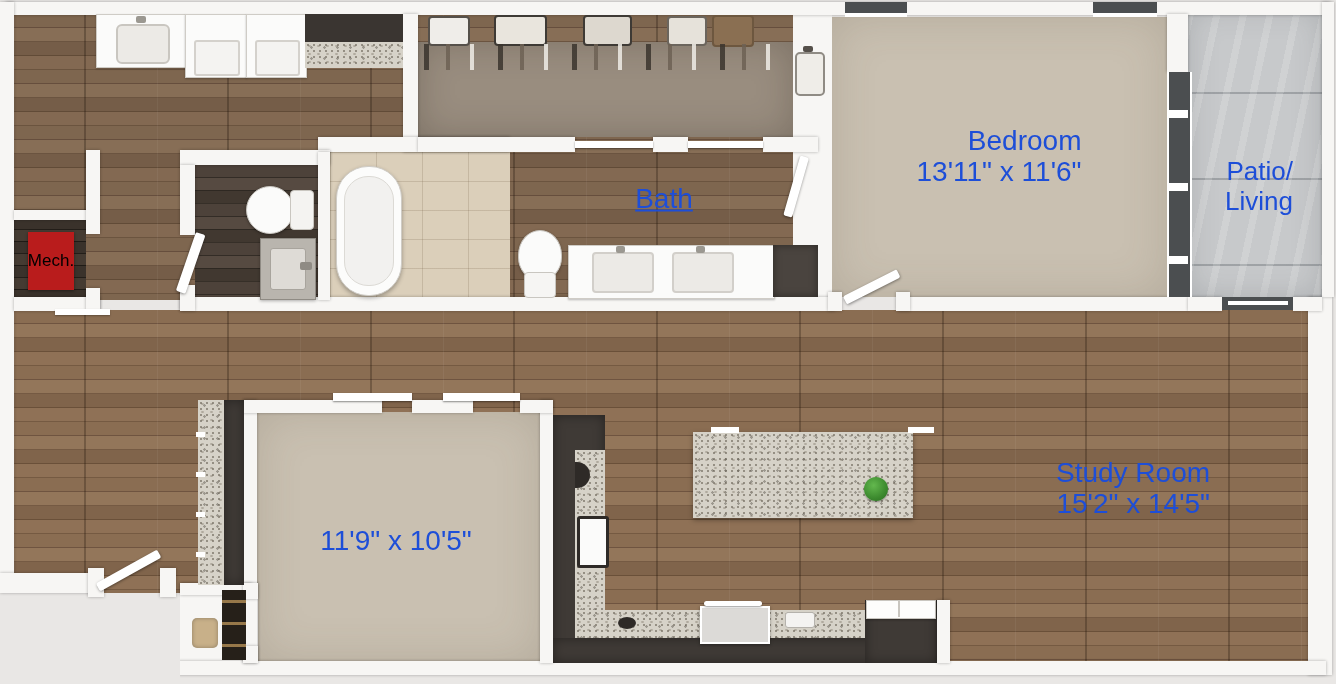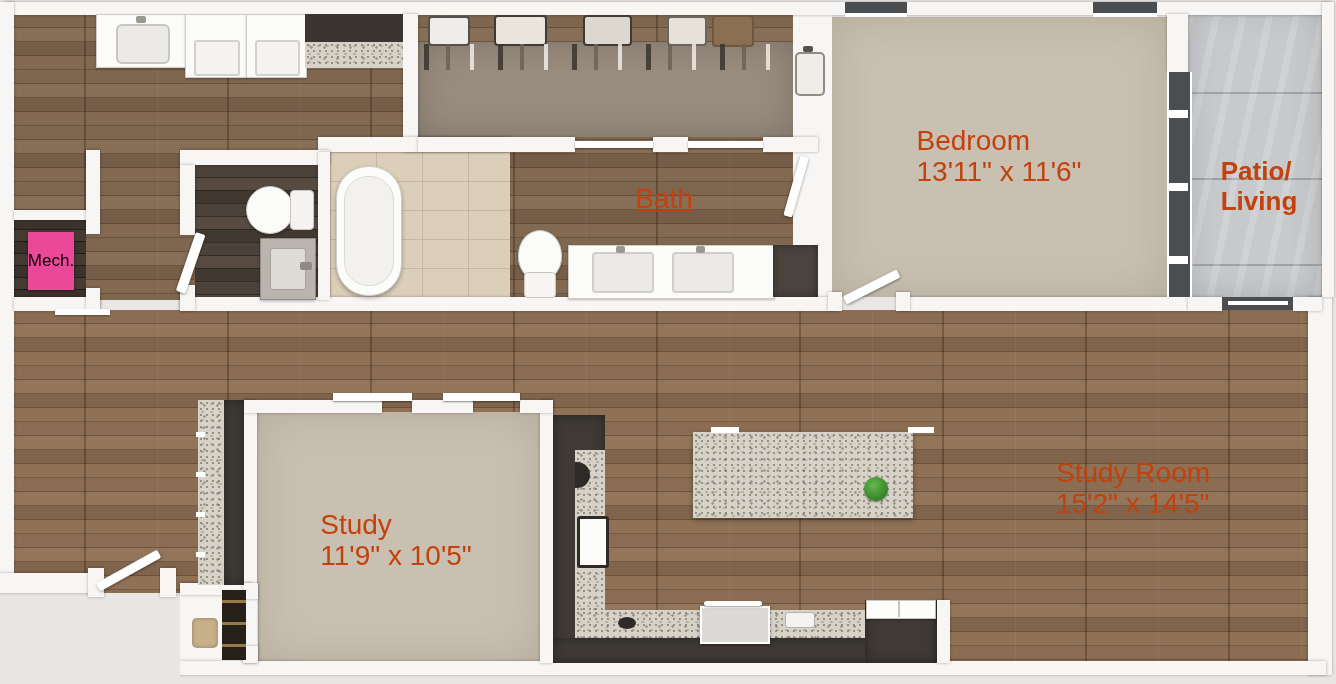--- a/index.html
+++ b/index.html
@@ -29,21 +29,21 @@
       repeating-linear-gradient(180deg, transparent 0 84px, rgba(110,115,120,.45) 84px 86px);
     box-shadow:inset 0 0 30px rgba(90,95,100,.25);}
   .granite{background-color:#d6d2c8;
     background-image:
       radial-gradient(circle, rgba(95,88,76,.55) 0 1px, transparent 1.4px),
       radial-gradient(circle, rgba(130,122,108,.45) 0 1px, transparent 1.4px),
       radial-gradient(circle, rgba(70,64,55,.40) 0 1px, transparent 1.5px);
     background-size:6px 6px, 9px 8px, 13px 11px;}
   .cab{background:#3f3a36;box-shadow:inset 0 0 12px rgba(0,0,0,.4);}
   .white-fix{background:#fbfbfa;border:1px solid #cfccc6;box-shadow:0 1px 2px rgba(0,0,0,.25);}
-  .room-label{position:absolute;transform:translate(-50%,-50%);text-align:left;color:#c2410c;
+  .room-label{position:absolute;transform:translate(-50%,-50%);text-align:right;color:#1d4ed8;
     font-size:28px;line-height:31px;white-space:nowrap;}
   .door-leaf{position:absolute;background:#ffffff;box-shadow:0 1px 3px rgba(0,0,0,.45);border-radius:2px;}
   .mullion{position:absolute;background:#ffffff;}
   .hangers{position:absolute;
     background:repeating-linear-gradient(90deg, #3a342d 0 5px, transparent 5px 23px, #756panic;}  
 </style>
 <style>
   
   .hangers{position:absolute;
     background:repeating-linear-gradient(90deg, #3a342d 0 5px, transparent 5px 22px, #6d6154 22px 26px, transparent 26px 46px, #efece6 46px 50px, transparent 50px 74px);
@@ -153,21 +153,21 @@
   <div class="abs" style="left:773px;top:245px;width:45px;height:52px;background:#4a443f;box-shadow:inset 0 0 8px rgba(0,0,0,.4);"></div>
   <div class="door-leaf" style="left:800px;top:158px;width:9px;height:62px;transform:rotate(16deg);transform-origin:top right;"></div>
 
   <div class="abs" style="left:246px;top:186px;width:46px;height:46px;background:#fbfbfa;border:1px solid #c9c6c0;border-radius:50%;box-shadow:0 1px 3px rgba(0,0,0,.35);"></div>
   <div class="abs" style="left:290px;top:190px;width:22px;height:38px;background:#f4f3f1;border:1px solid #c9c6c0;border-radius:4px;"></div>
   <div class="abs" style="left:260px;top:238px;width:54px;height:60px;background:#b9b5ae;border:1px solid #8f8b84;box-shadow:0 1px 3px rgba(0,0,0,.3);"></div>
   <div class="abs" style="left:270px;top:248px;width:34px;height:40px;background:#dedbd6;border:1px solid #a8a49d;border-radius:3px;"></div>
   <div class="abs" style="left:300px;top:262px;width:12px;height:8px;background:#8f8b84;border-radius:2px;"></div>
   <div class="door-leaf" style="left:196px;top:232px;width:10px;height:62px;transform:rotate(19deg);transform-origin:top left;"></div>
 
-  <div class="abs" style="left:28px;top:232px;width:46px;height:58px;background:#ec4899;box-shadow:0 1px 3px rgba(0,0,0,.4);display:flex;align-items:center;justify-content:center;">
+  <div class="abs" style="left:28px;top:232px;width:46px;height:58px;background:#b91c1c;box-shadow:0 1px 3px rgba(0,0,0,.4);display:flex;align-items:center;justify-content:center;">
     <span style="font-size:17px;color:#2a2someone">Mech.</span>
   </div>
 
   <div class="abs" style="left:845px;top:2px;width:62px;height:12px;background:#4b4e50;"></div>
   <div class="mullion" style="left:845px;top:13px;width:62px;height:4px;"></div>
   <div class="abs" style="left:1093px;top:2px;width:64px;height:12px;background:#4b4e50;"></div>
   <div class="mullion" style="left:1093px;top:13px;width:64px;height:4px;"></div>
 
   <div class="wall" style="left:1167px;top:14px;width:21px;height:58px;"></div>
   <div class="abs" style="left:1167px;top:72px;width:21px;height:225px;background:#4b4e50;border-left:2px solid #ffffff;border-right:2px solid #ffffff;"></div>
@@ -201,29 +201,28 @@
 
   <div class="abs granite" style="left:693px;top:432px;width:220px;height:86px;box-shadow:0 2px 5px rgba(0,0,0,.35);"></div>
   <div class="mullion" style="left:711px;top:427px;width:28px;height:6px;"></div>
   <div class="mullion" style="left:908px;top:427px;width:26px;height:6px;"></div>
   <div class="abs" style="left:864px;top:477px;width:24px;height:24px;border-radius:50%;background:radial-gradient(circle at 40% 35%, #63b84e, #3c8a2e 60%, #2c6c22);box-shadow:0 1px 2px rgba(0,0,0,.4);"></div>
 
   <div class="room-label" style="left:999px;top:156px;">
     <div>Bedroom</div>
     <div>13'11" x 11'6"</div>
   </div>
-  <div class="room-label" style="left:1259px;top:186px;font-size:26px;line-height:30px;font-weight:bold;">
+  <div class="room-label" style="left:1259px;top:186px;font-size:26px;line-height:30px;">
     <div>Patio/</div>
     <div>Living</div>
   </div>
   <div class="room-label" style="left:664px;top:198px;text-decoration:underline;">
     <div>Bath</div>
   </div>
   <div class="room-label" style="left:396px;top:540px;">
-    <div>Study</div>
     <div>11'9" x 10'5"</div>
   </div>
   <div class="room-label" style="left:1133px;top:488px;">
     <div>Study Room</div>
     <div>15'2" x 14'5"</div>
   </div>
 
 </div>
 
 </body></html>

